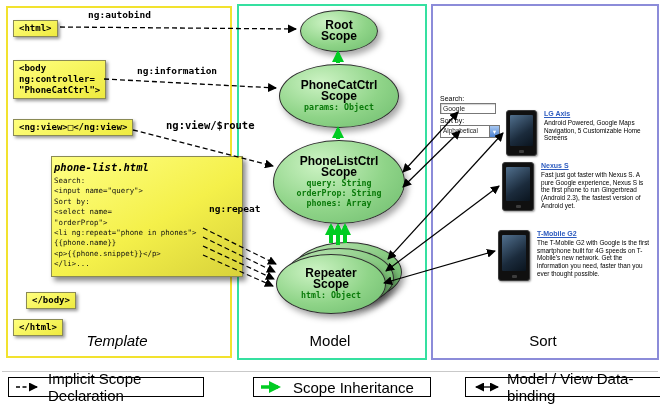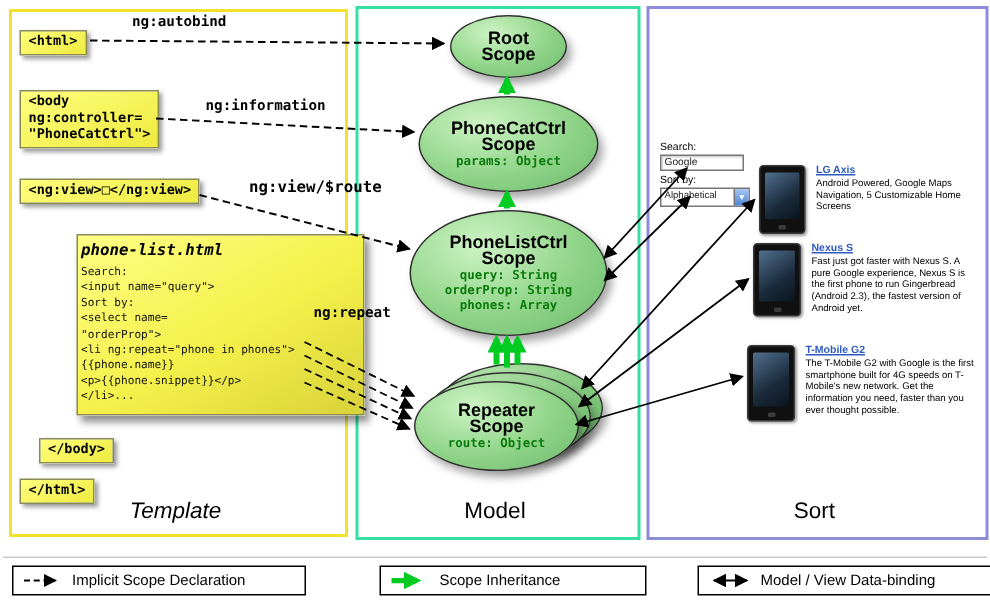--- a/index.html
+++ b/index.html
@@ -58,21 +58,21 @@
                      border-radius:1px;}
   .phone-img .btn{position:absolute;left:50%;bottom:2px;width:5px;height:3px;margin-left:-2.5px;
                   background:#3c3c3c;border-radius:1px;}
   .phone-text{display:flex;flex-direction:column;}
   .phone-name{font-size:7px;font-weight:bold;color:#2d5bbf;text-decoration:underline;margin-bottom:2px;}
   .phone-desc{font-size:6.4px;line-height:7.7px;color:#000;}
 
   
   .legend-line{position:absolute;left:2px;top:371px;width:656px;height:1px;background:#c9c9c9;z-index:2;}
   .legend-box{position:absolute;top:377px;height:18px;border:1px solid #000;background:#fff;
-              display:flex;align-items:center;gap:5px;padding:0 6px;font-size:10px;color:#000;z-index:10;}
+              display:flex;align-items:center;gap:5px;padding:0 6px;font-size:15px;color:#000;z-index:10;}
   .legend-box svg{flex:0 0 auto;}
 
   
   .overlay{position:absolute;left:0;top:0;width:660px;height:405px;z-index:30;pointer-events:none;}
 </style>
 </head>
 <body>
 
 <div class="canvas">
 
@@ -119,21 +119,21 @@
     <div class="scope-prop">query: String</div>
     <div class="scope-prop">orderProp: String</div>
     <div class="scope-prop">phones: Array</div>
   </div>
 
   <div class="scope back" style="left:292px;top:242px;width:108px;height:58px;"></div>
   <div class="scope back" style="left:284px;top:248px;width:108px;height:58px;"></div>
   <div class="scope" style="left:276px;top:254px;width:108px;height:58px;">
     <div class="scope-title">Repeater
 Scope</div>
-    <div class="scope-prop">route: Object</div>
+    <div class="scope-prop">html: Object</div>
   </div>
 
   <div class="mini-label" style="left:440px;top:95px;">Search:</div>
   <div class="mini-input" style="left:440px;top:103px;width:50px;height:9px;">Google</div>
   <div class="mini-label" style="left:440px;top:117px;">Sort by:</div>
   <div class="mini-select" style="left:440px;top:125px;width:58px;height:11px;">
     <div class="val">Alphabetical</div>
     <div class="btn">▼</div>
   </div>
 

